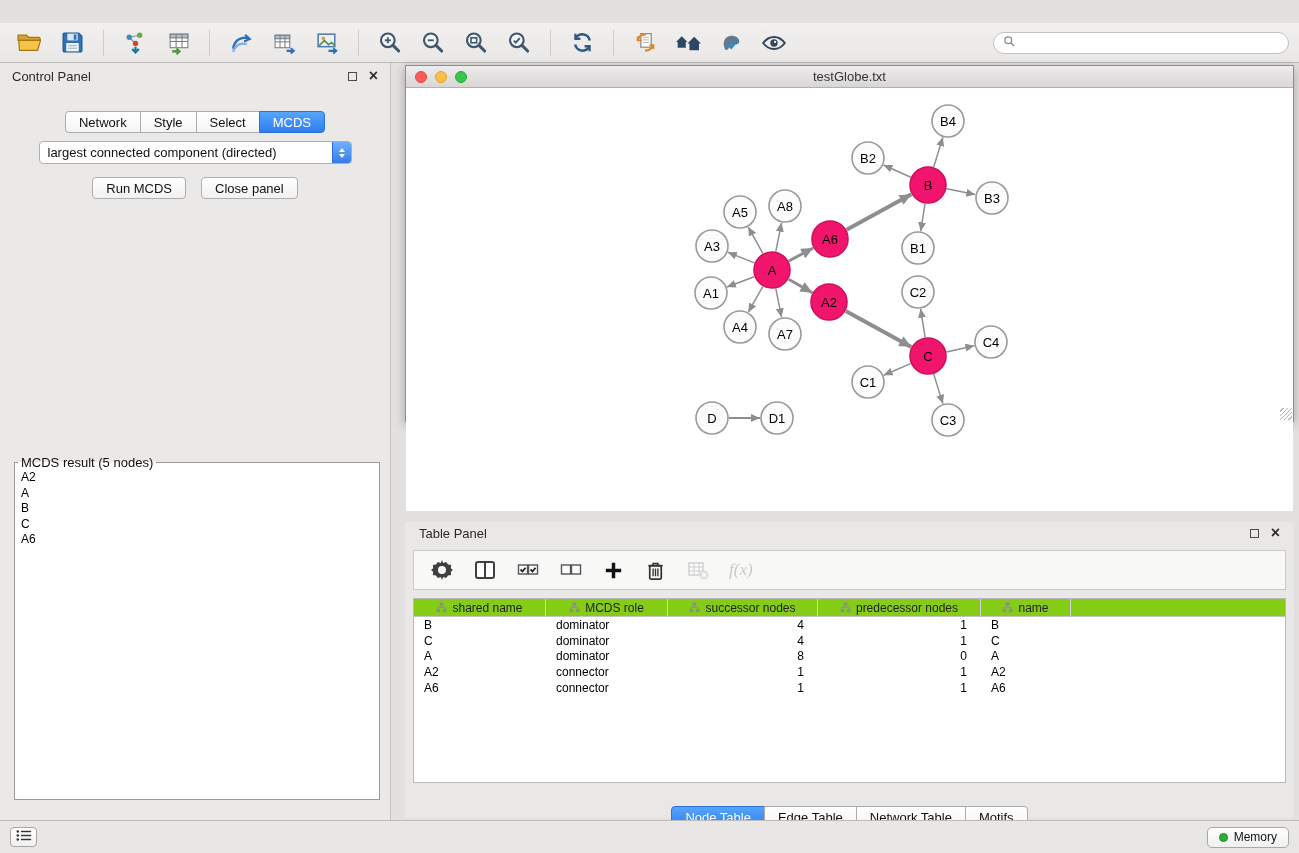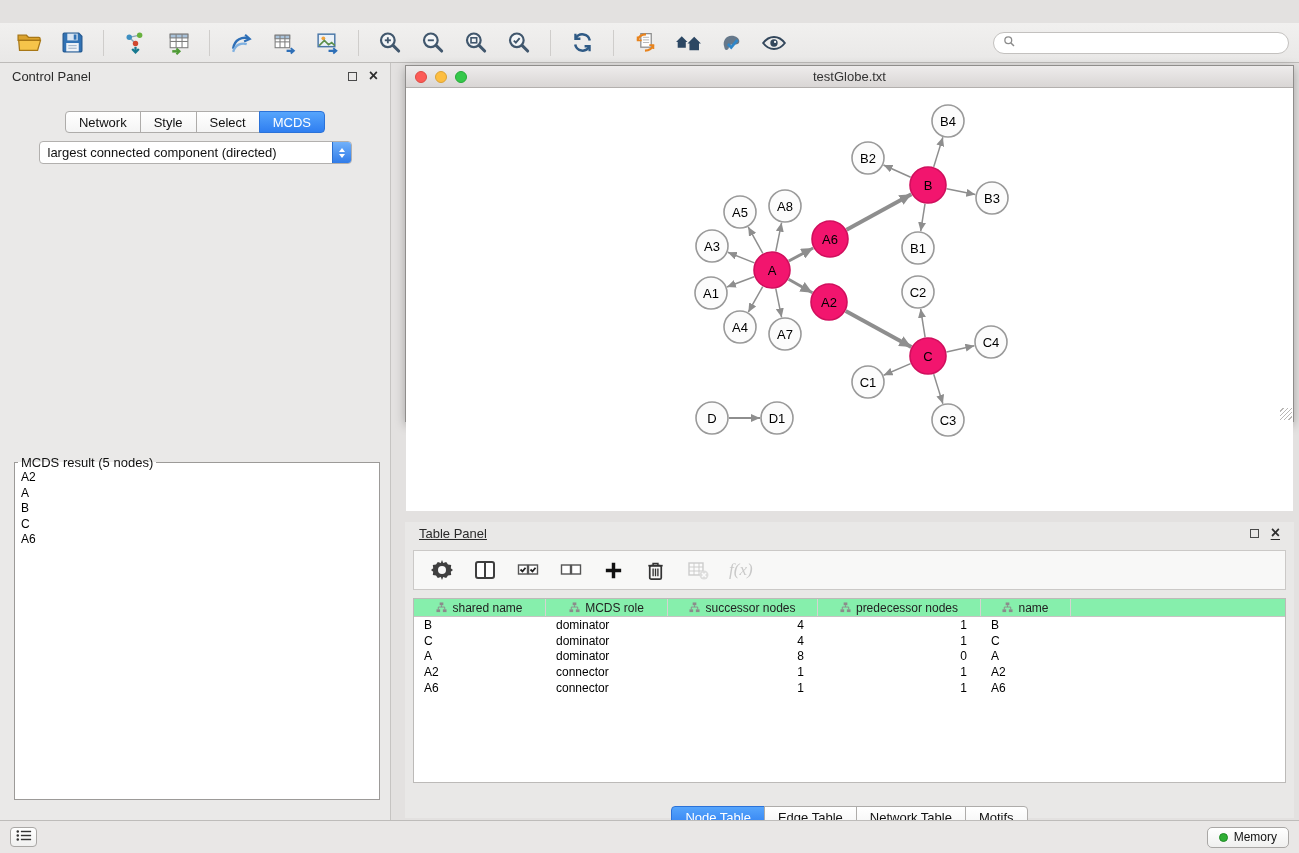--- a/index.html
+++ b/index.html
@@ -68,28 +68,28 @@
     background:#a16207; border:1px solid #8f8d8b; box-shadow:0 3px 10px rgba(0,0,0,.28); }
   .net-titlebar { height:22px; background:linear-gradient(#eeecec,#d9d6d5); border-bottom:1px solid #b3b0ae;
     position:relative; display:flex; align-items:center; justify-content:center; font-size:13px; color:#333; }
   .net-traffic { position:absolute; left:9px; top:5px; display:flex; gap:8px; }
   .net-canvas { position:relative; width:887px; height:423px; background:#fff; overflow:hidden; }
   .resize-grip { position:absolute; right:1px; bottom:1px; width:12px; height:12px;
     background:repeating-linear-gradient(135deg, transparent 0 2px, #b9b7b5 2px 3px); }
 
   
   .table-panel { position:absolute; left:405px; top:522px; width:889px; height:296px; background:#e9e8e7; }
-  .tp-head { height:22px; display:flex; align-items:center; padding:0 14px; font-size:13px; color:#2a2a2a;text-decoration:underline; }
+  .tp-head { height:22px; display:flex; align-items:center; padding:0 14px; font-size:13px; color:#2a2a2a; }
   .tp-toolbar { margin:6px 8px 0 8px; height:40px; background:#f8f8f7; border:1px solid #cbc9c7;
     display:flex; align-items:center; gap:19px; padding:0 16px; }
   .tp-btn { display:flex; align-items:center; justify-content:center; cursor:default; }
   .tp-btn.disabled { opacity:.55; }
   .fx-label { font-family:"Liberation Serif", serif; font-style:italic; font-size:17px; color:#a3a3a3; }
   .tp-table { margin:8px 8px 0 8px; height:185px; background:#fff; border:1px solid #bcbab8; overflow:hidden; }
-  .thead { display:flex; background:#86efac; border-bottom:1px solid #c6c4c2; height:18px; }
+  .thead { display:flex; background:#84cc16; border-bottom:1px solid #c6c4c2; height:18px; }
   .th { display:flex; align-items:center; justify-content:center; gap:5px; font-size:12px; color:#222;
     border-right:1px solid #d5d3d1; cursor:default; }
   .th.filler { flex:1; border-right:none; }
   .trow { display:flex; height:15.8px; align-items:center; }
   .td { font-size:12px; color:#000; overflow:hidden; white-space:nowrap; }
   .tp-tabs { margin-top:7px; }
 
   
   .statusbar { position:absolute; left:0; bottom:0; right:0; height:33px; background:#e9e7e6;
     border-top:1px solid #bebcba; display:flex; align-items:center; padding:0 10px; }
@@ -268,20 +268,24 @@
         <div class="seg">Style</div>
         <div class="seg">Select</div>
         <div class="seg active">MCDS</div>
       </div>
     <div class="combo">
       <div class="val">largest connected component (directed)</div>
       <div class="spin">
         <span class="tri-up"></span>
           <span class="tri-down"></span>
       </div>
+    </div>
+    <div class="btn-row">
+      <div class="push-btn">Run MCDS</div>
+      <div class="push-btn">Close panel</div>
     </div>
     <fieldset class="result-box">
       <legend>MCDS result (5 nodes)</legend>
       <div id="result-list">
           <div class="result-item">A2</div>
           <div class="result-item">A</div>
           <div class="result-item">B</div>
           <div class="result-item">C</div>
           <div class="result-item">A6</div>
         </div>

